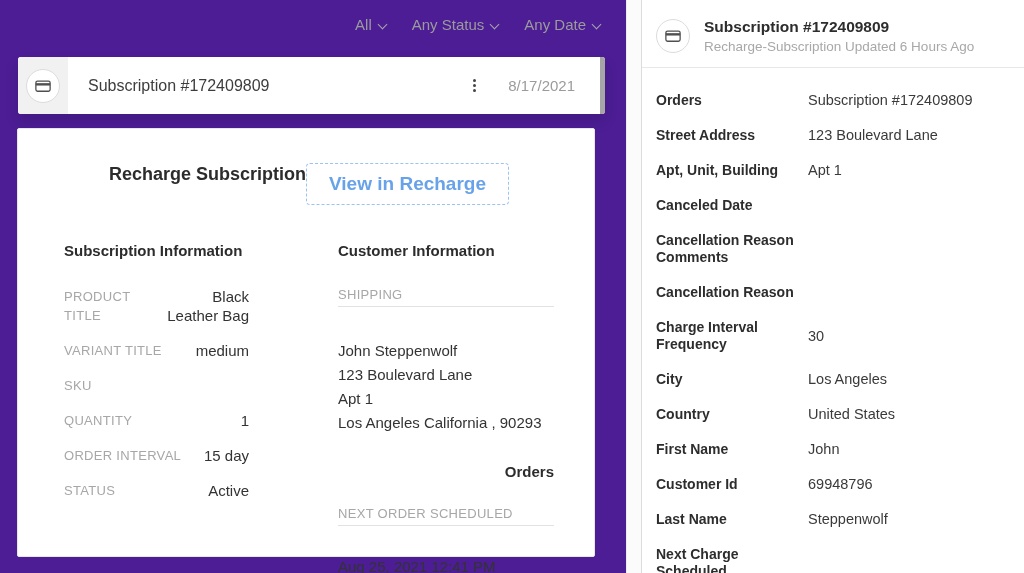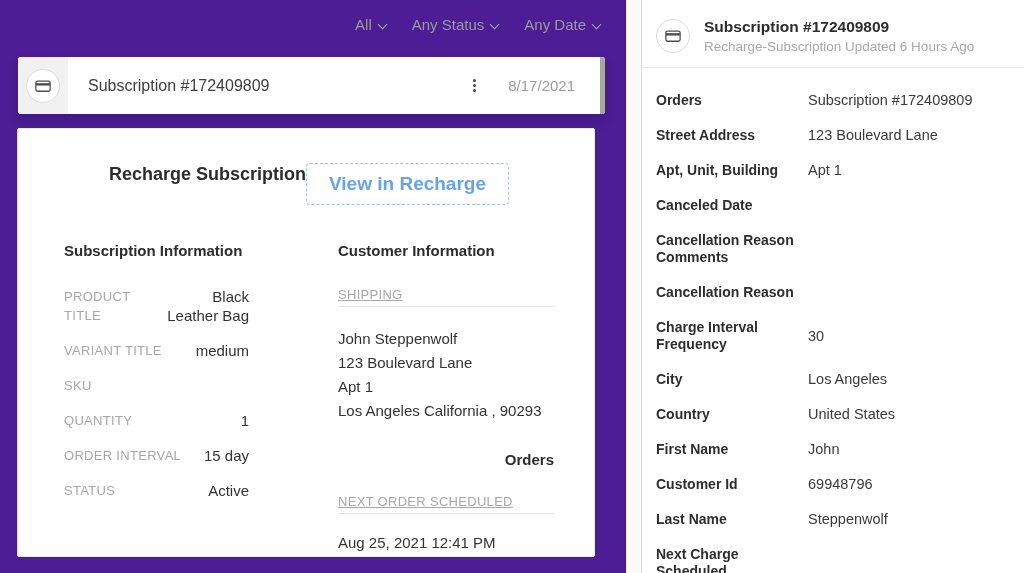--- a/index.html
+++ b/index.html
@@ -38,21 +38,21 @@
     color:#68a2e8;font-weight:bold;font-size:19px;padding:9px 22px;cursor:pointer;
     font-family:"Liberation Sans","DejaVu Sans",sans-serif;}
   .cols{display:flex;margin-top:37px;}
   .col-left{width:185px;margin-right:89px;flex:0 0 185px;}
   .col-right{flex:1;}
   .section-heading{font-size:15px;font-weight:bold;color:#2c2c2c;margin:0 0 28px 0;}
   .sub-row{display:flex;gap:18px;margin-bottom:16px;line-height:19px;min-height:19px;}
   .sub-label{color:#a7a7a7;font-size:13px;letter-spacing:.3px;flex:1 1 auto;}
   .sub-value{margin-left:auto;text-align:right;font-size:15px;color:#333;max-width:100px;}
   .mini-label{color:#a7a7a7;font-size:13px;letter-spacing:.3px;padding-bottom:4px;
-    border-bottom:1px solid #e2e2e2;margin-bottom:20px;text-decoration:underline;}
+    border-bottom:1px solid #e2e2e2;margin-bottom:32px;}
   .addr-line{font-size:15px;color:#333;line-height:24px;}
   .orders-heading{margin:28px 0 26px 0;text-align:right;}
   .next-order{font-size:15px;color:#333;margin-top:16px;}
   
   .side-panel{position:absolute;left:641px;top:0;width:383px;height:573px;background:#fff;
     border-left:1px solid #dcdcdc;box-sizing:border-box;overflow:hidden;}
   .sp-header{display:flex;align-items:center;height:68px;box-sizing:border-box;
     padding:4px 20px 0 14px;border-bottom:1px solid #e8e8e8;}
   .sp-head-text{margin-left:14px;}
   .sp-title{font-size:15.5px;font-weight:bold;color:#2d2d2d;}

